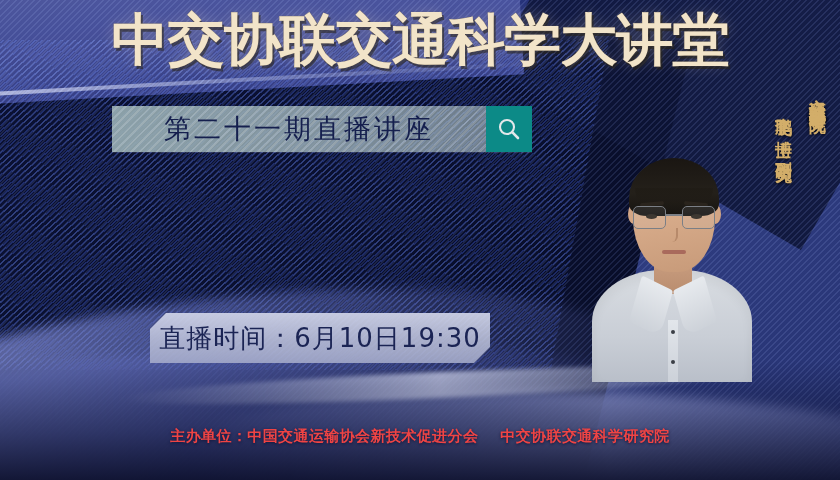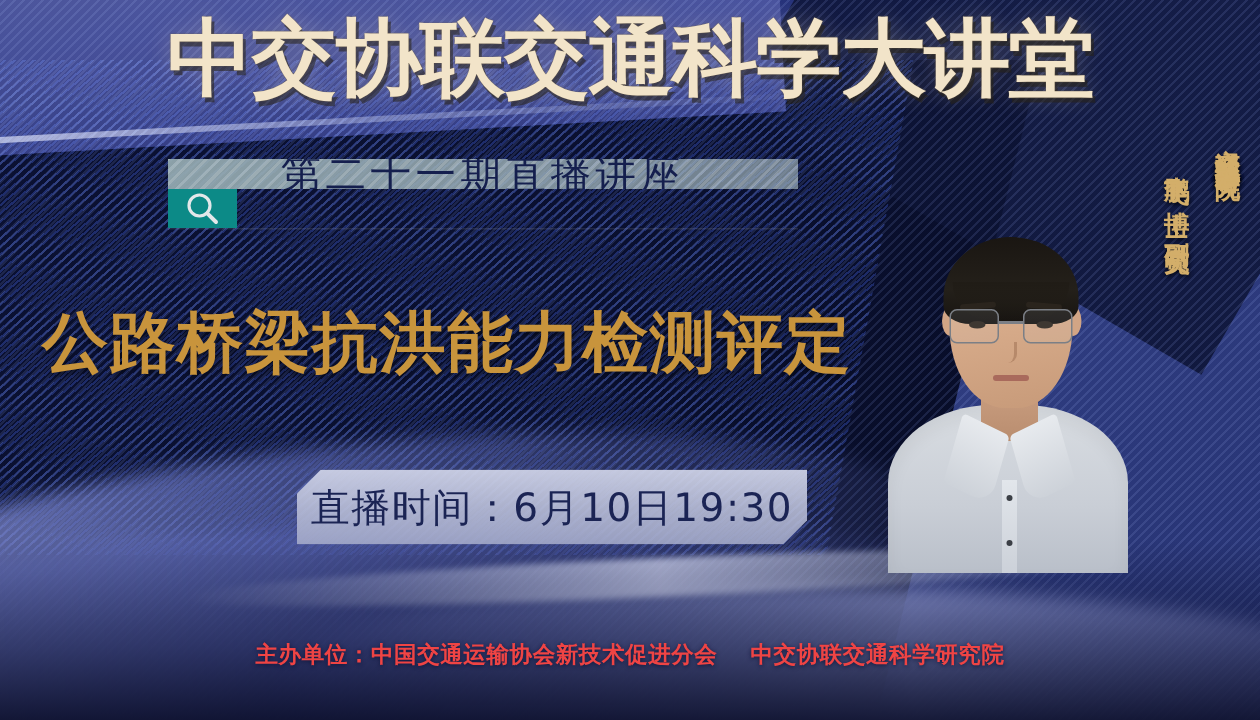--- a/index.html
+++ b/index.html
@@ -139,21 +139,20 @@
     transform:scaleX(1.02);
     white-space:nowrap;
   }
 
   
   .subtitle-bar {
     position:absolute; left:112px; top:106px;
     width:420px; height:46px;
     display:flex; align-items:stretch;
     box-shadow:0 1px 0 rgba(255,255,255,.10);
-    flex-direction:column;
   }
   .subtitle-fill {
     position:relative; flex:1;
     background:linear-gradient(90deg,rgba(150,172,178,.92),rgba(158,178,184,.80) 55%,rgba(170,190,195,.62));
     display:flex; align-items:center; justify-content:center;
     overflow:hidden;
   }
   .subtitle-fill::after{
     content:""; position:absolute; inset:0;
     background:repeating-linear-gradient(-45deg,
@@ -189,21 +188,20 @@
   }
 
   
   .time-bar {
     position:absolute; left:150px; top:313px;
     width:340px; height:50px;
     background:linear-gradient(180deg,rgba(208,212,232,.93),rgba(186,191,216,.88) 55%,rgba(168,174,204,.86));
     clip-path:polygon(16px 0, 100% 0, 100% calc(100% - 16px), calc(100% - 16px) 100%, 0 100%, 0 16px);
     display:flex; align-items:center; justify-content:center;
     box-shadow:0 2px 10px rgba(0,0,0,.35);
-    margin-left:48px;
   }
   .time-text {
     font-size:26px; font-weight:500;
     color:#1b2454; letter-spacing:1px;
     font-family:"DejaVu Sans","Liberation Sans",sans-serif;
     white-space:nowrap;
   }
 
   
   .photo-wrap {
@@ -366,21 +364,20 @@
       <span class="subtitle-text">第二十一期直播讲座</span>
     </div>
     <div class="search-box">
       <svg width="26" height="26" viewBox="0 0 26 26">
         <circle cx="11" cy="11" r="7" fill="none" stroke="#e3e8ea" stroke-width="2.1"></circle>
         <line x1="16.2" y1="16.2" x2="22" y2="22" stroke="#e3e8ea" stroke-width="2.6" stroke-linecap="round"></line>
       </svg>
     </div>
   </div>
 
-  <div class="headline">公路桥梁抗洪能力检测评定</div>
 
   <div class="time-bar">
     <span class="time-text">直播时间：6月10日19:30</span>
   </div>
 
   <div class="photo-wrap">
     <div class="photo">
       <div class="shirt"></div>
       <div class="shirt-placket"></div>
       <div class="btn1"></div>

